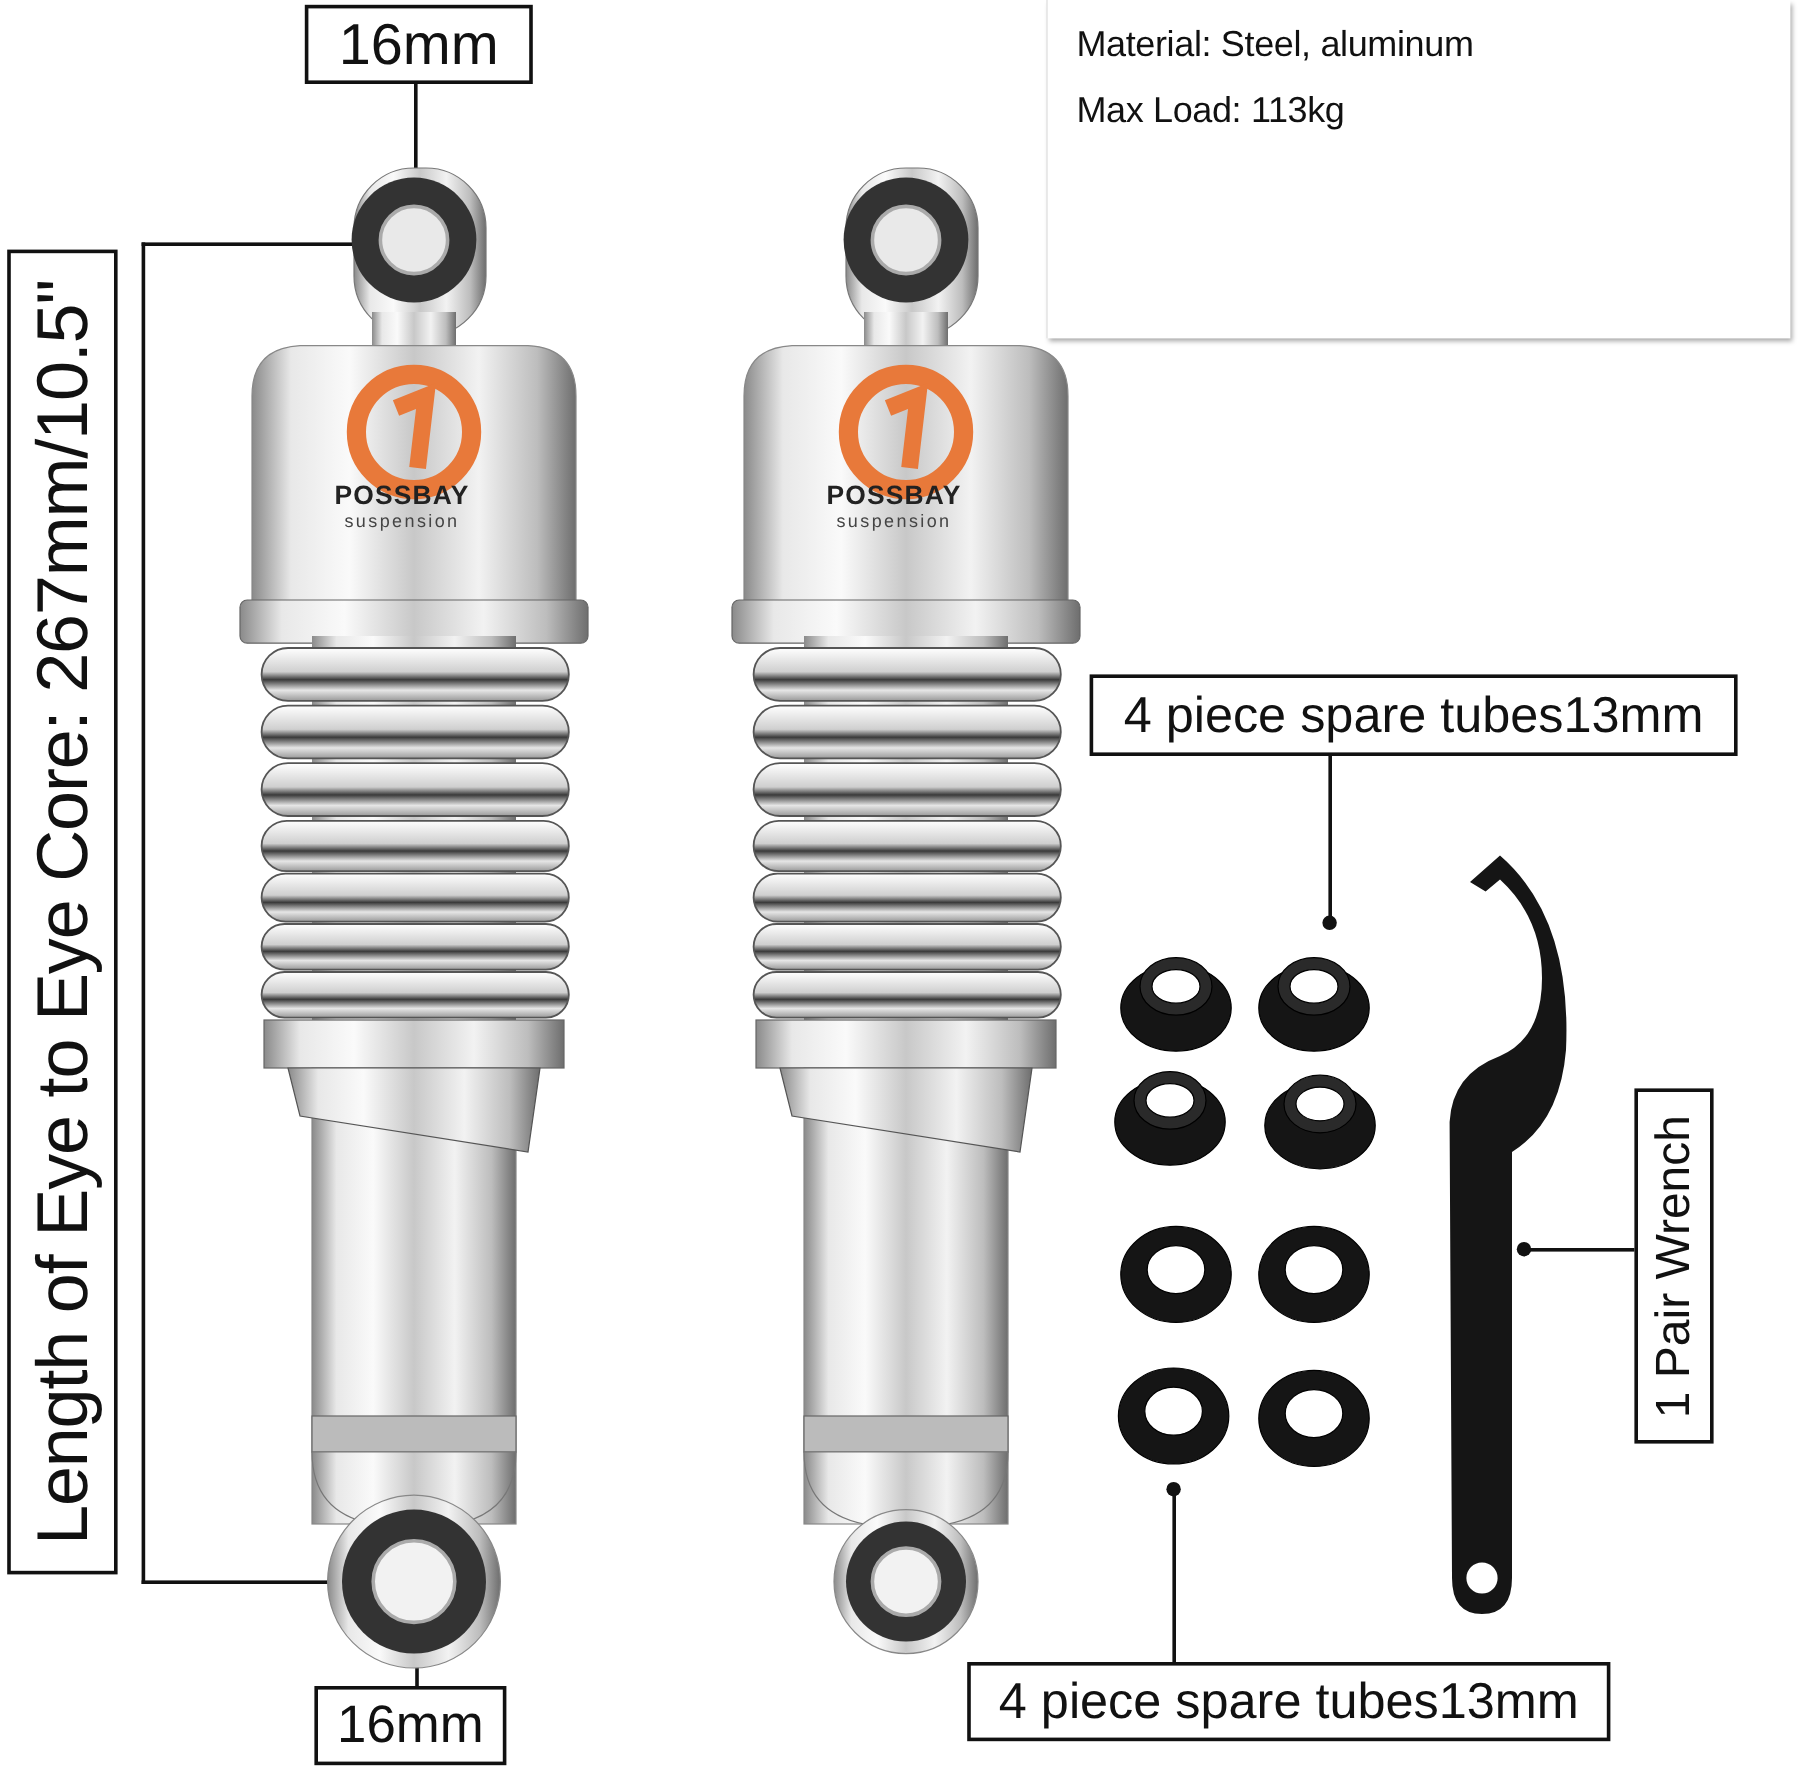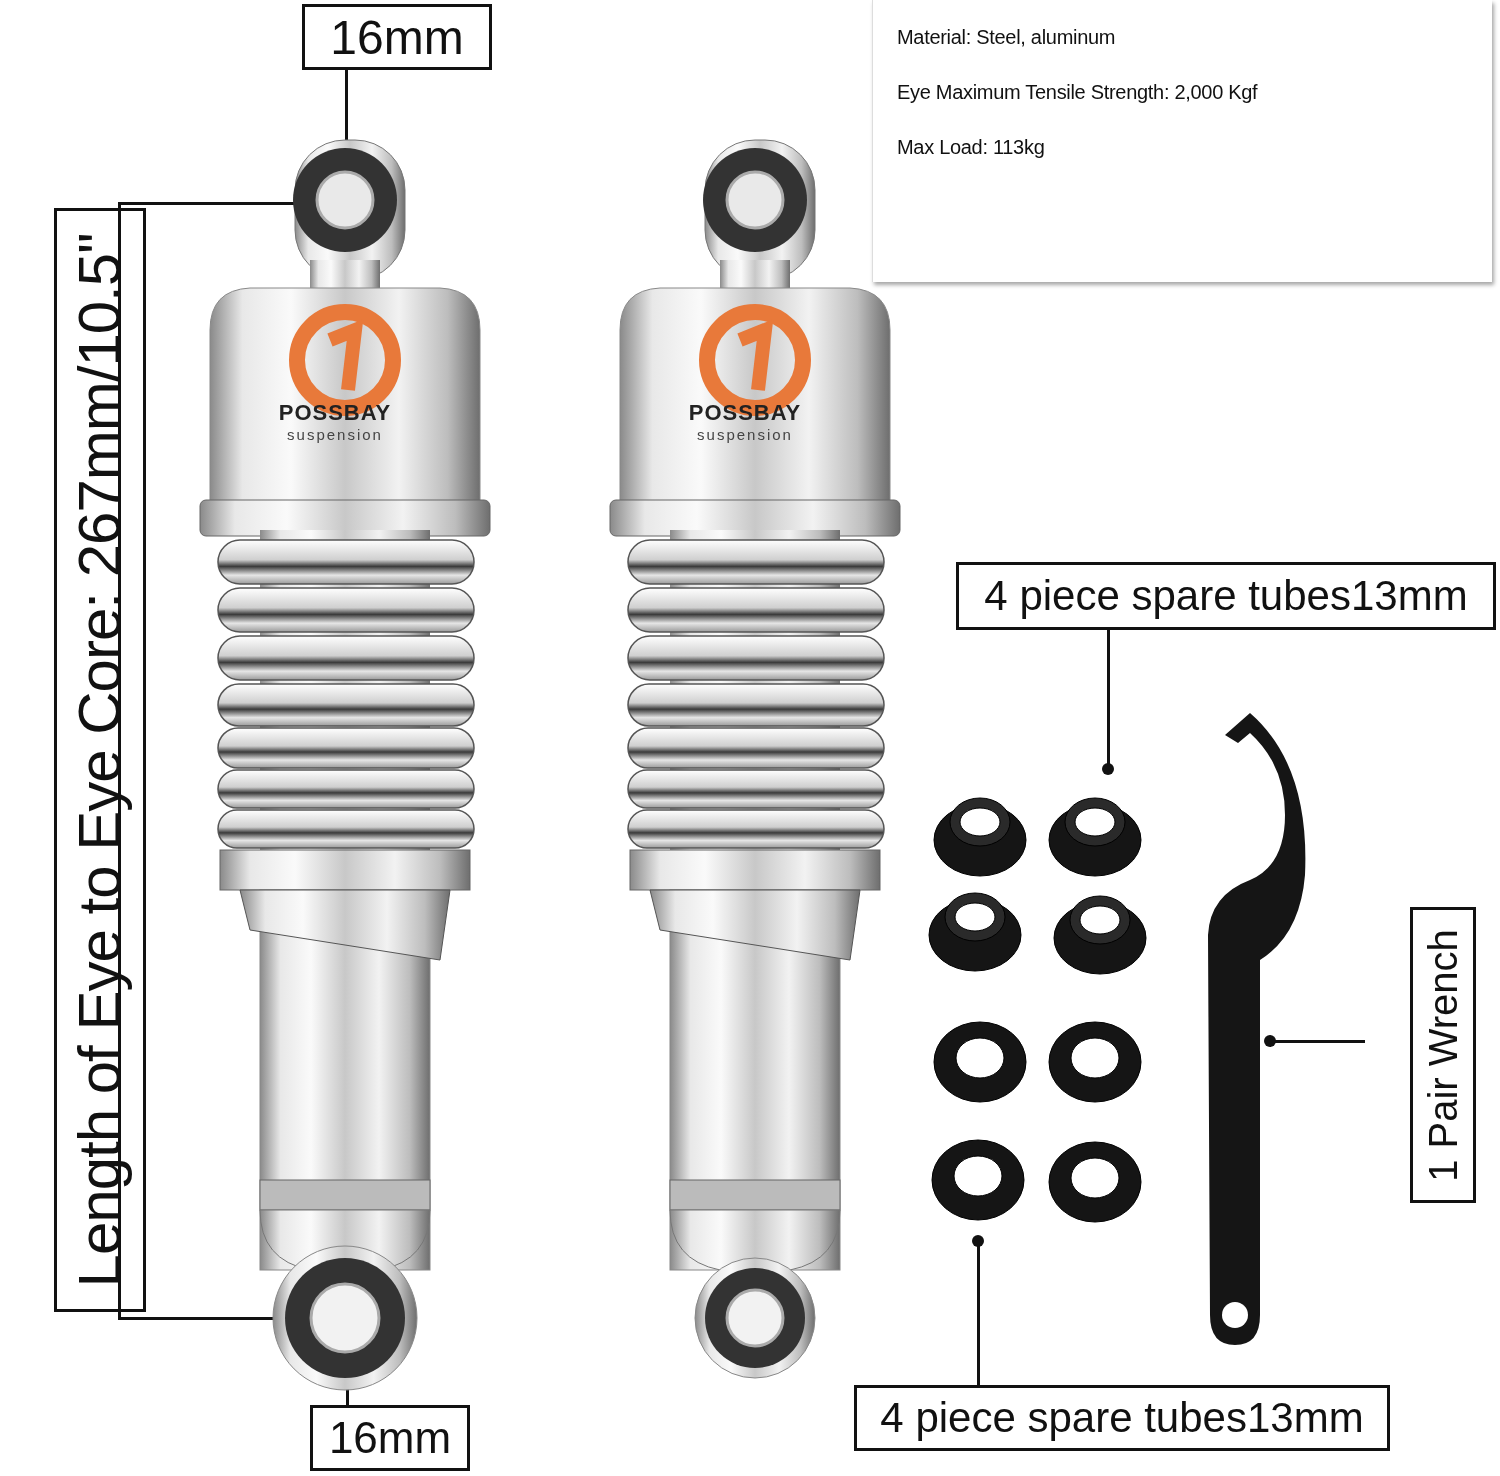--- a/index.html
+++ b/index.html
@@ -1,31 +1,30 @@
 <!DOCTYPE html>
 <html><head>
 <meta charset="utf-8">
 <style>
   html,body{margin:0;padding:0;background:#fff;}
   body{width:1500px;height:1476px;position:relative;overflow:hidden;font-family:"Liberation Sans",sans-serif;}
   .abs{position:absolute;}
-  .label-box{position:absolute;border:3px solid #111;background:#fff;color:#111;display:flex;align-items:center;justify-content:center;box-sizing:border-box;white-space:nowrap;margin-left:48px;}
+  .label-box{position:absolute;border:3px solid #111;background:#fff;color:#111;display:flex;align-items:center;justify-content:center;box-sizing:border-box;white-space:nowrap;}
   .line{position:absolute;background:#111;}
   .dot{position:absolute;width:12px;height:12px;border-radius:50%;background:#111;}
   .specs{position:absolute;left:872px;top:0;width:620px;height:282px;background:#fff;box-shadow:2px 3px 4px rgba(0,0,0,0.35);border-left:1px solid #ddd;box-sizing:border-box;padding:10px 0 0 24px;}
-  .spec-line{font-size:20px;color:#111;height:55px;line-height:55px;white-space:nowrap;letter-spacing:-0.3px;}
+  .spec-line{font-size:30px;color:#111;height:55px;line-height:55px;white-space:nowrap;letter-spacing:-0.3px;}
   .vert-text{transform:rotate(-90deg);transform-origin:center center;white-space:nowrap;}
   svg{position:absolute;overflow:visible;}
 </style>
 </head>
 <body>
 
 <div class="specs">
   <div class="spec-line">Material: Steel, aluminum</div>
-  <div class="spec-line">Eye Maximum Tensile Strength: 2,000 Kgf</div>
   <div class="spec-line">Max Load: 113kg</div>
 </div>
 
 <div class="label-box" style="left:6px;top:208px;width:92px;height:1104px;">
   <div class="vert-text" style="font-size:60px;letter-spacing:-1px;">Length of Eye to Eye Core: 267mm/10.5"</div>
 </div>
 
 <div class="line" style="left:118px;top:202px;width:3px;height:1118px;"></div>
 <div class="line" style="left:118px;top:202px;width:222px;height:3px;"></div>
 <div class="line" style="left:118px;top:1317px;width:222px;height:3px;"></div>

